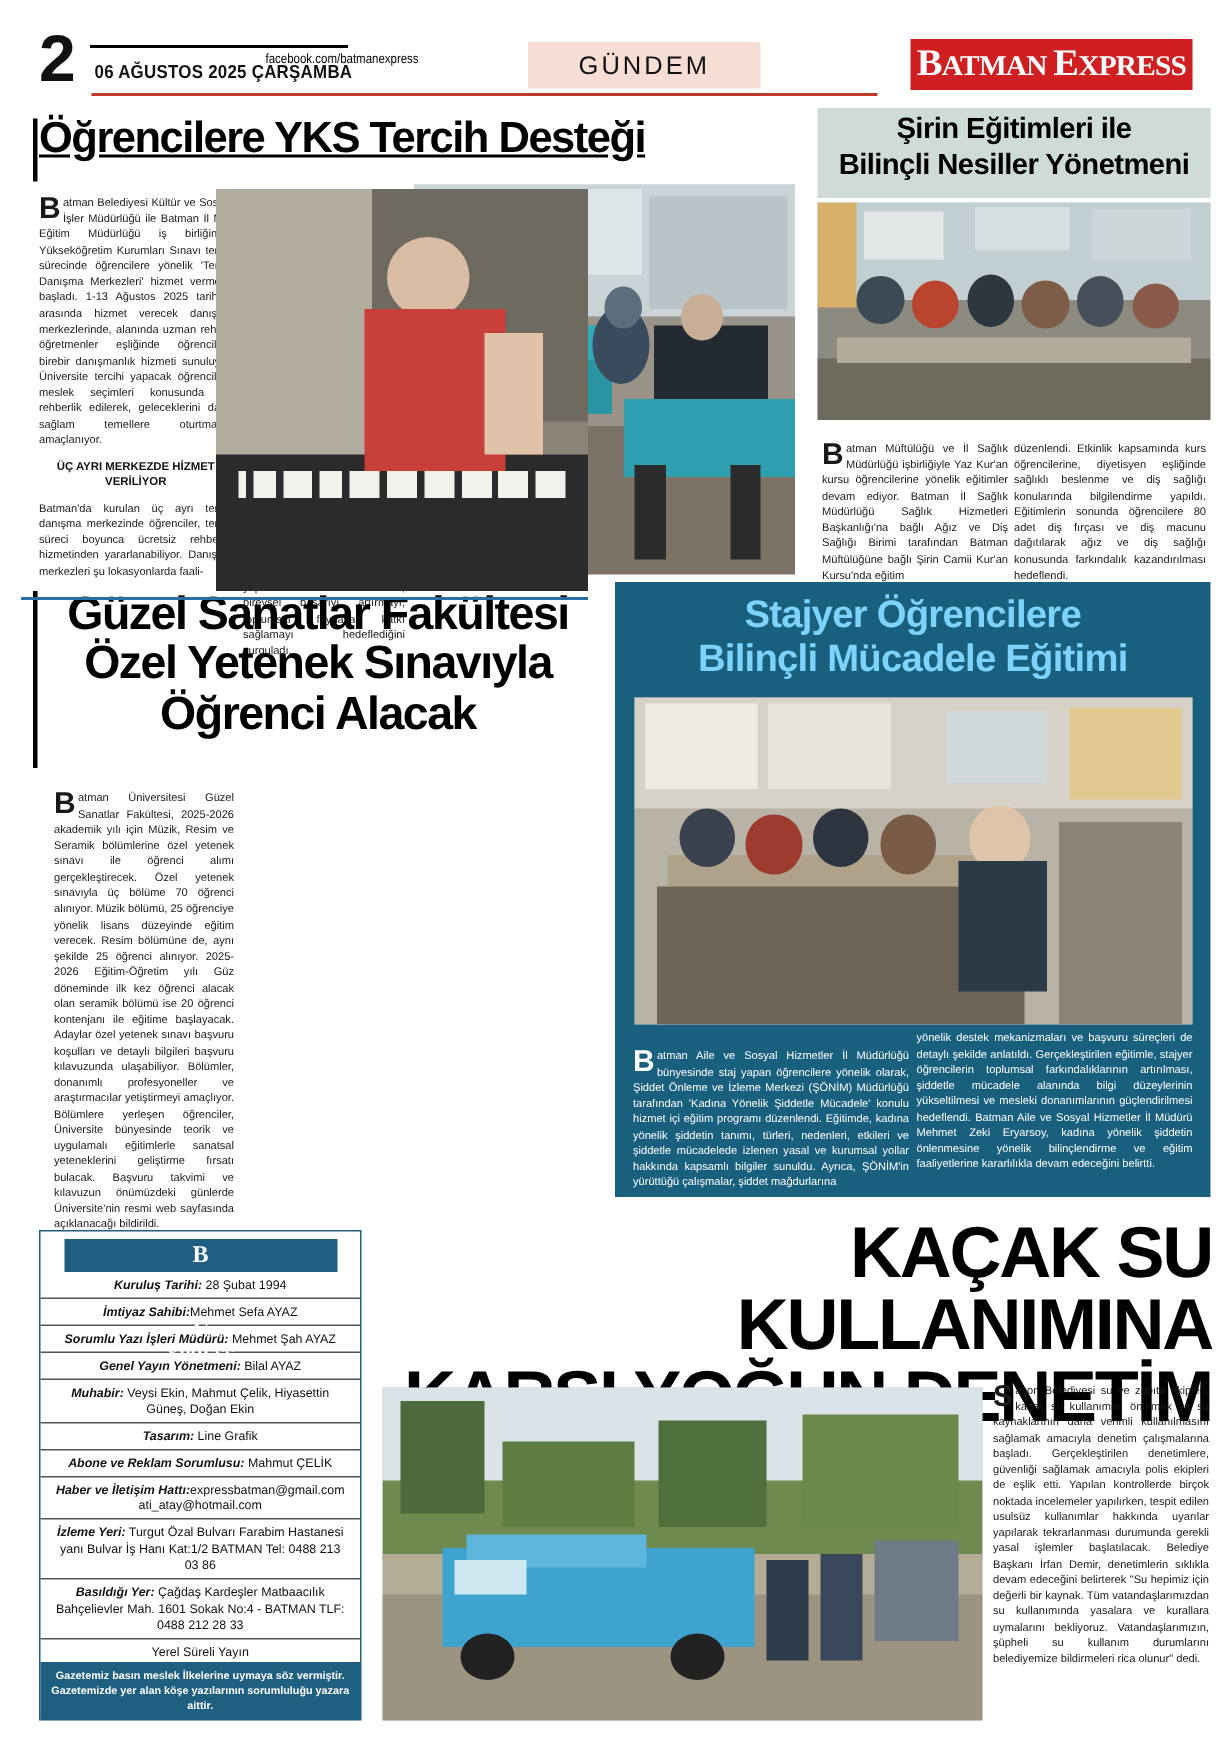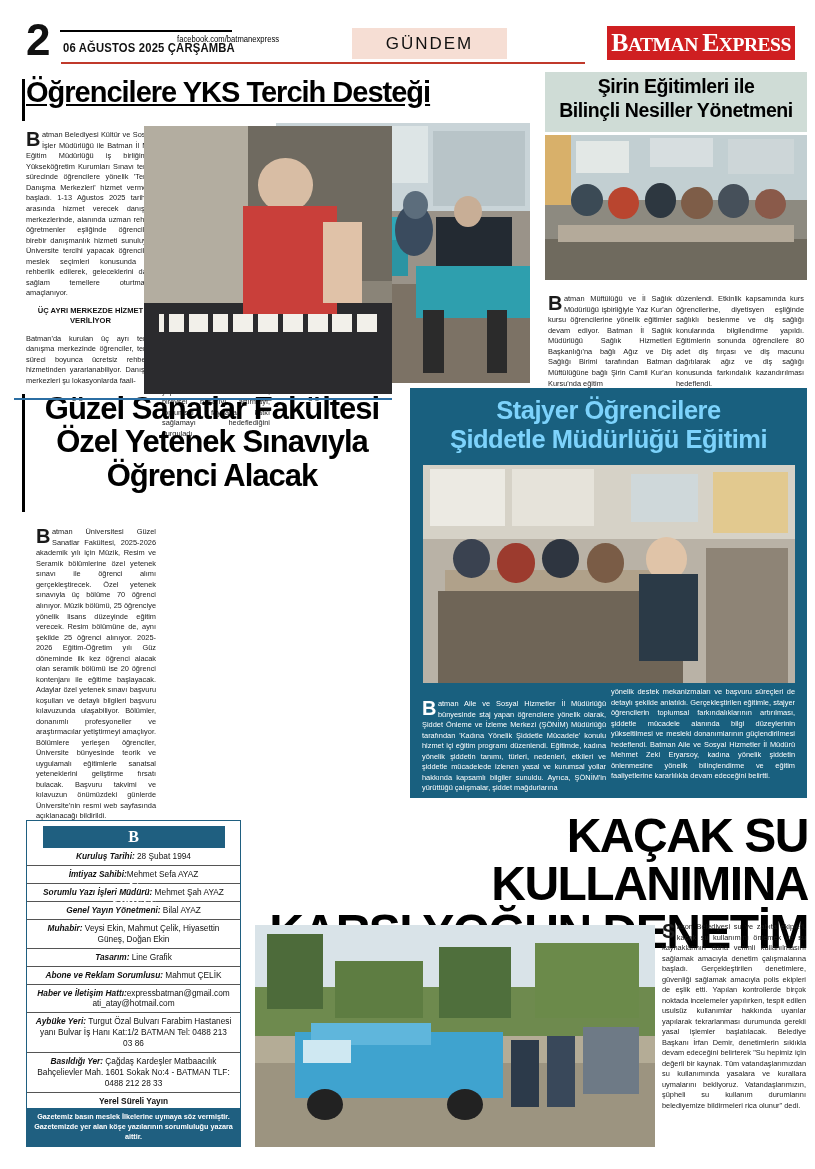--- a/index.html
+++ b/index.html
@@ -214,21 +214,21 @@
   }
   #imprint .impr-logo span .sm { font-size: 12.5px; }
   .impr-row {
     padding: 3px 8px;
     text-align: center;
     font-size: 8.3px;
     line-height: 1.32;
     border-bottom: 1px solid #555;
     color: #111;
   }
-  .impr-row:last-of-type { border-bottom: none; font-weight: bold; }
+  .impr-row:last-of-type { border-bottom: none; }
   .impr-row b { font-weight: bold; font-style: italic; }
   #imprint .footer-note {
     position: absolute; left: 0; bottom: 0;
     width: 100%;
     background: #1f5f80;
     color: #fff;
     font-size: 7.2px;
     line-height: 1.4;
     text-align: center;
     padding: 4px 5px;
@@ -368,21 +368,21 @@
   <div class="rect" style="left:84%;top:70%;width:2%;height:7%;background:#2b2b2e;"></div>
   <div class="blob" style="left:46%;top:12%;width:22%;height:20%;background:#d8bda4;"></div>
   <div class="rect" style="left:40%;top:30%;width:38%;height:40%;background:#c93f3a;"></div>
   <div class="rect" style="left:72%;top:36%;width:16%;height:30%;background:#e0c2a8;"></div>
 </div>
 <div id="s3rule"></div>
 
 <div id="story4">
   <div class="headline hl">
     <div>Stajyer Öğrencilere</div>
-    <div>Şiddetle Müdürlüğü Eğitimi</div>
+    <div>Bilinçli Mücadele Eğitimi</div>
   </div>
   <div id="s4c1" class="body-col dropcap">Batman Aile ve Sosyal Hizmetler İl Müdürlüğü bünyesinde staj yapan öğrencilere yönelik olarak, Şiddet Önleme ve İzleme Merkezi (ŞÖNİM) Müdürlüğü tarafından 'Kadına Yönelik Şiddetle Mücadele' konulu hizmet içi eğitim programı düzenlendi. Eğitimde, kadına yönelik şiddetin tanımı, türleri, nedenleri, etkileri ve şiddetle mücadelede izlenen yasal ve kurumsal yollar hakkında kapsamlı bilgiler sunuldu. Ayrıca, ŞÖNİM'in yürüttüğü çalışmalar, şiddet mağdurlarına</div>
   <div id="s4c2" class="body-col">yönelik destek mekanizmaları ve başvuru süreçleri de detaylı şekilde anlatıldı. Gerçekleştirilen eğitimle, stajyer öğrencilerin toplumsal farkındalıklarının artırılması, şiddetle mücadele alanında bilgi düzeylerinin yükseltilmesi ve mesleki donanımlarının güçlendirilmesi hedeflendi. Batman Aile ve Sosyal Hizmetler İl Müdürü Mehmet Zeki Eryarsoy, kadına yönelik şiddetin önlenmesine yönelik bilinçlendirme ve eğitim faaliyetlerine kararlılıkla devam edeceğini belirtti.</div>
 </div>
 
 <div class="photo" id="s4photo">
   <div class="rect" style="left:0;top:0;width:100%;height:100%;background:#b9b2a6;"></div>
   <div class="rect" style="left:0;top:0;width:100%;height:34%;background:#d6d2c7;"></div>
   <div class="rect" style="left:2%;top:2%;width:20%;height:26%;background:#eceae3;"></div>
   <div class="rect" style="left:24%;top:2%;width:22%;height:26%;background:#e6e3da;"></div>
@@ -410,21 +410,21 @@
   </div>
   <div id="imprint-rows">
       <div class="impr-row"><b>Kuruluş Tarihi:</b><span> 28 Şubat 1994</span></div>
       <div class="impr-row"><b>İmtiyaz Sahibi:</b><span>Mehmet Sefa AYAZ</span></div>
       <div class="impr-row"><b>Sorumlu Yazı İşleri Müdürü:</b><span> Mehmet Şah AYAZ</span></div>
       <div class="impr-row"><b>Genel Yayın Yönetmeni:</b><span> Bilal AYAZ</span></div>
       <div class="impr-row"><b>Muhabir:</b><span> Veysi Ekin, Mahmut Çelik, Hiyasettin Güneş, Doğan Ekin</span></div>
       <div class="impr-row"><b>Tasarım:</b><span> Line Grafik</span></div>
       <div class="impr-row"><b>Abone ve Reklam Sorumlusu:</b><span> Mahmut ÇELİK</span></div>
       <div class="impr-row"><b>Haber ve İletişim Hattı:</b><span>expressbatman@gmail.com</span><br><span>ati_atay@hotmail.com</span></div>
-      <div class="impr-row"><b>Aybüke Yeri:</b><span> Turgut Özal Bulvarı Farabim Hastanesi yanı Bulvar İş Hanı Kat:1/2 BATMAN Tel: 0488 213 03 86</span></div>
+      <div class="impr-row"><b>İzleme Yeri:</b><span> Turgut Özal Bulvarı Farabim Hastanesi yanı Bulvar İş Hanı Kat:1/2 BATMAN Tel: 0488 213 03 86</span></div>
       <div class="impr-row"><b>Basıldığı Yer:</b><span> Çağdaş Kardeşler Matbaacılık Bahçelievler Mah. 1601 Sokak No:4  -  BATMAN TLF: 0488 212 28 33</span></div>
       <div class="impr-row"><b></b><span>Yerel Süreli Yayın</span></div>
     </div>
   <div class="footer-note">
     <div>Gazetemiz basın meslek İlkelerine uymaya söz vermiştir.</div>
     <div>Gazetemizde yer alan köşe yazılarının sorumluluğu yazara aittir.</div>
   </div>
 </div>
 
 <div id="story5">

